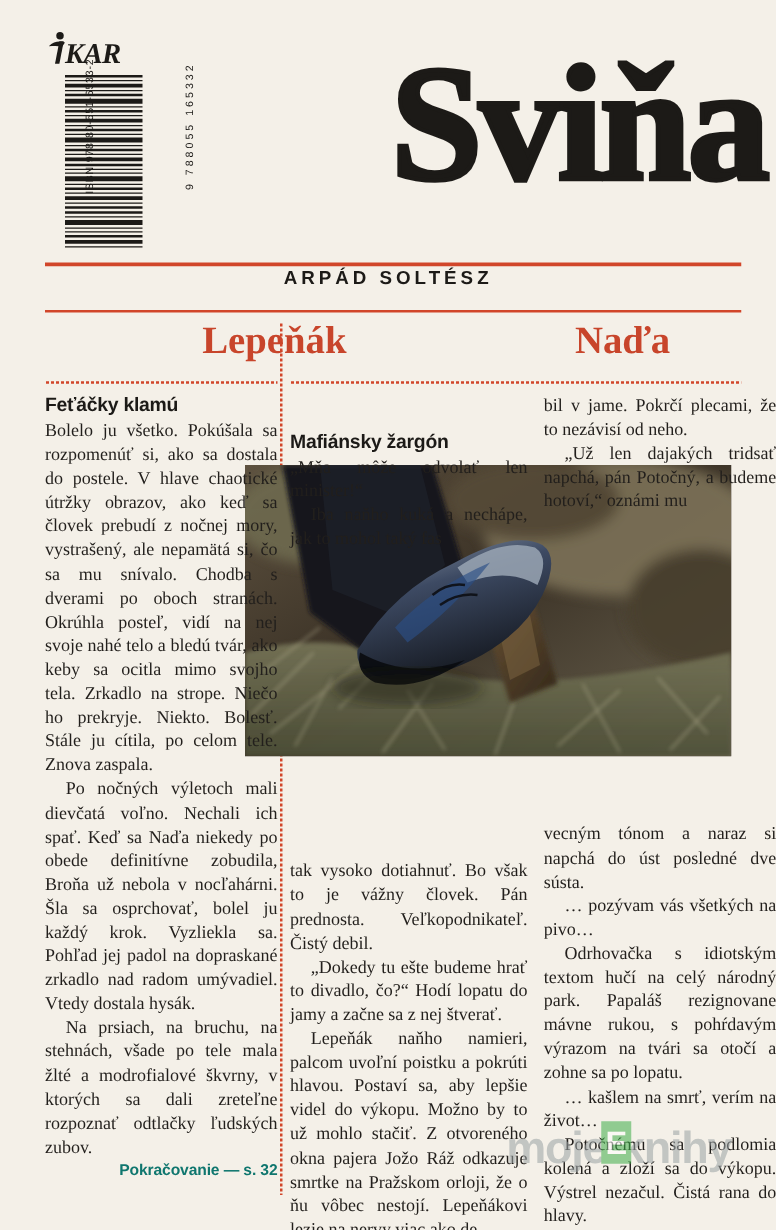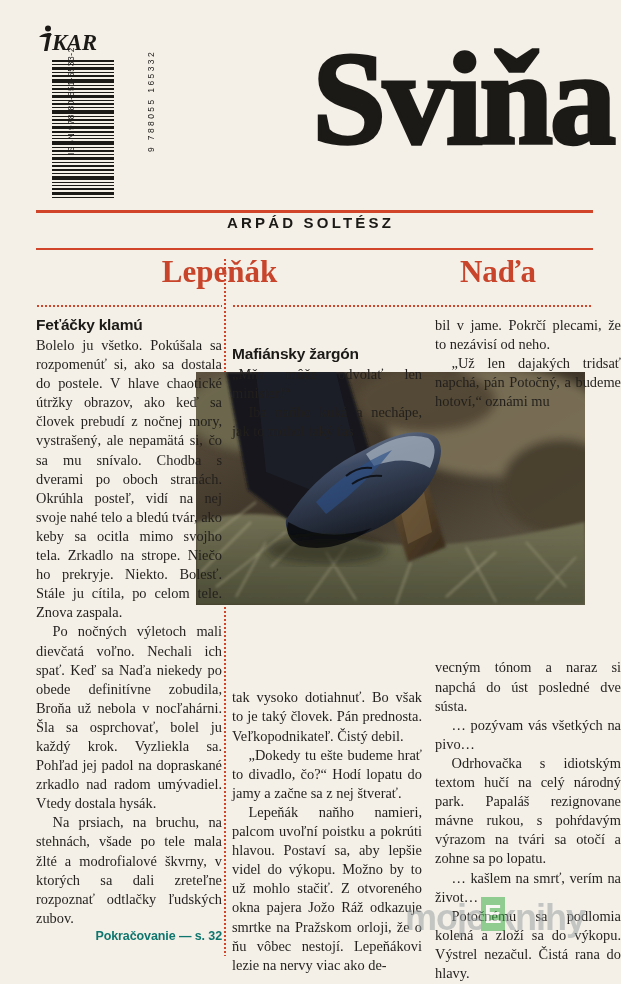--- a/index.html
+++ b/index.html
@@ -424,21 +424,21 @@
   </div>
 
   <div class="col col-b">
     <div class="story-head">Mafiánsky žargón</div>
     <div class="body-text">
       <p>„Mňa môže odvolať len minister!“</p>
       <p class="indent">Iba naňho kuká a nechápe, jak to mohol taký fas</p>
     </div>
     <div style="height:247px"></div>
     <div class="body-text">
-      <p>tak vysoko dotiahnuť. Bo však to je taký človek. Pán prednosta. Veľkopodnikateľ. Čistý debil.</p>
+      <p>tak vysoko dotiahnuť. Bo však to je vážny človek. Pán prednosta. Veľkopodnikateľ. Čistý debil.</p>
       <p class="indent">„Dokedy tu ešte budeme hrať to divadlo, čo?“ Hodí lopatu do jamy a začne sa z nej štverať.</p>
       <p class="indent">Lepeňák naňho namieri, palcom uvoľní poistku a pokrúti hlavou. Postaví sa, aby lepšie videl do výkopu. Možno by to už mohlo stačiť. Z otvoreného okna pajera Jožo Ráž odkazuje smrtke na Pražskom orloji, že o ňu vôbec nestojí. Lepeňákovi lezie na nervy viac ako de-</p>
     </div>
   </div>
 
   <div class="col col-c">
     <div class="body-text">
       <p>bil v jame. Pokrčí plecami, že to nezávisí od neho.</p>
       <p class="indent">„Už len dajakých tridsať napchá, pán Potočný, a budeme hotoví,“ oznámi mu</p>
     </div>

